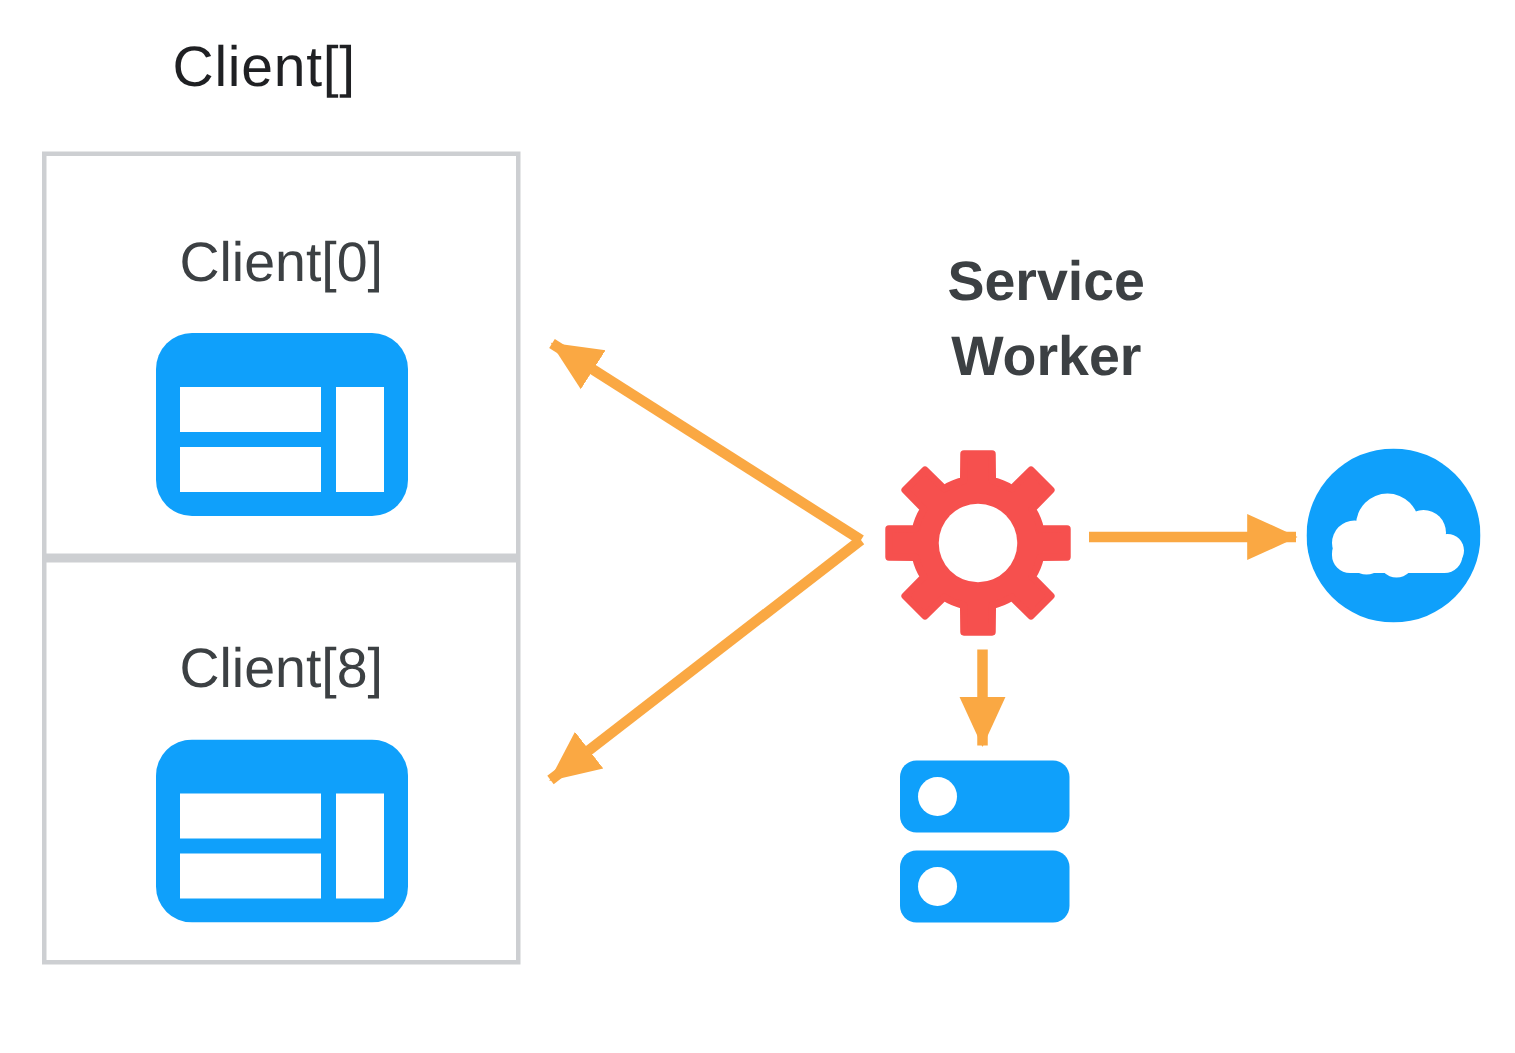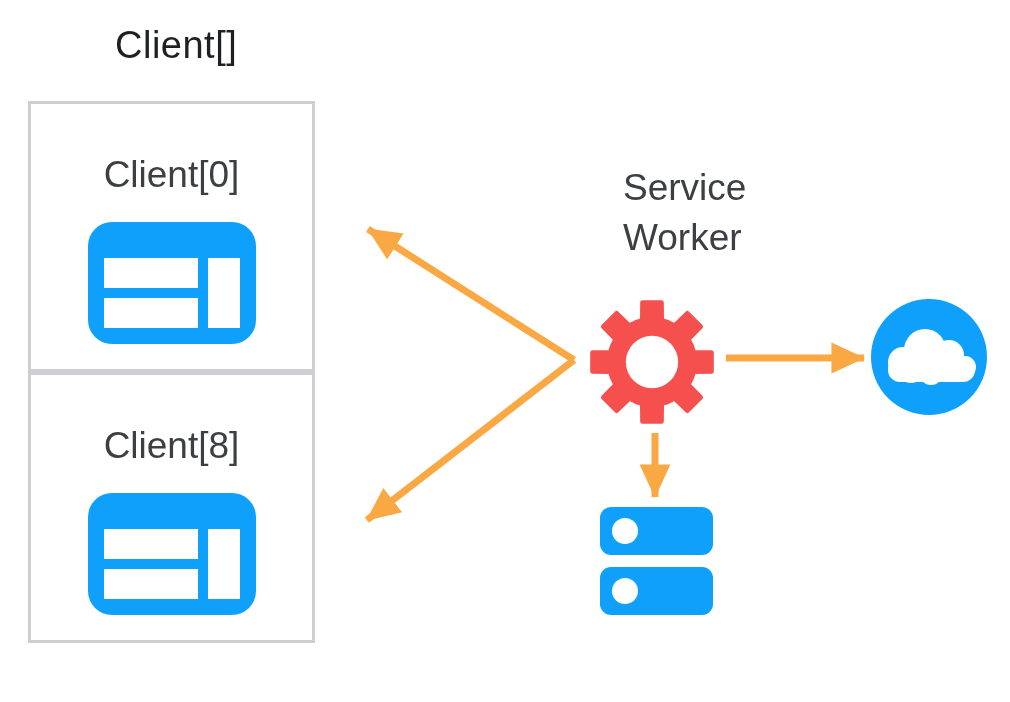--- a/index.html
+++ b/index.html
@@ -18,21 +18,21 @@
     font-size: 38px;
     font-weight: 400;
     letter-spacing: 0.5px;
     color: var(--title-black, #1f2023);
     white-space: nowrap;
     margin-left: 12px;
   }
   .client-box {
     position: absolute;
     left: 28px;
-    width: 287px;
+    width: 319px;
     height: 271px;
     box-sizing: border-box;
     border: 3px solid var(--box-border, #cdcfd2);
     background: #ffffff;
   }
   .client-box.box0 { top: 101px; }
   .client-box.box1 { top: 372px; }
   .client-label {
     position: absolute;
     top: 50px;
@@ -44,27 +44,28 @@
     color: var(--text-dark, #3c4043);
   }
   .client-icon {
     position: absolute;
     top: 118px;
     left: 50%;
     transform: translateX(-50%);
   }
   .sw-label {
     position: absolute;
-    left: 623px;
+    left: 610px;
     top: 163px;
     width: 175px;
     font-size: 37px;
     line-height: 50px;
-    font-weight: 400;
+    font-weight: 700;
     color: var(--text-dark, #3c4043);
+    text-align: center;
   }
   .gear-icon   { position: absolute; left: 588px; top: 298px; }
   .cloud-icon  { position: absolute; left: 871px; top: 299px; }
   .cache-icon  { position: absolute; left: 598px; top: 505px; }
   .arrow-layer { position: absolute; left: 0; top: 0; pointer-events: none; }
 
   .fill-blue   { fill: var(--blue, #0fa0fb); }
   .fill-red    { fill: var(--red, #f6504e); stroke: var(--red, #f6504e); stroke-width: 5; stroke-linejoin: round; }
   .fill-white  { fill: #ffffff; }
   .arrow-line  { stroke: var(--orange, #faa843); stroke-width: 7; fill: none; }

